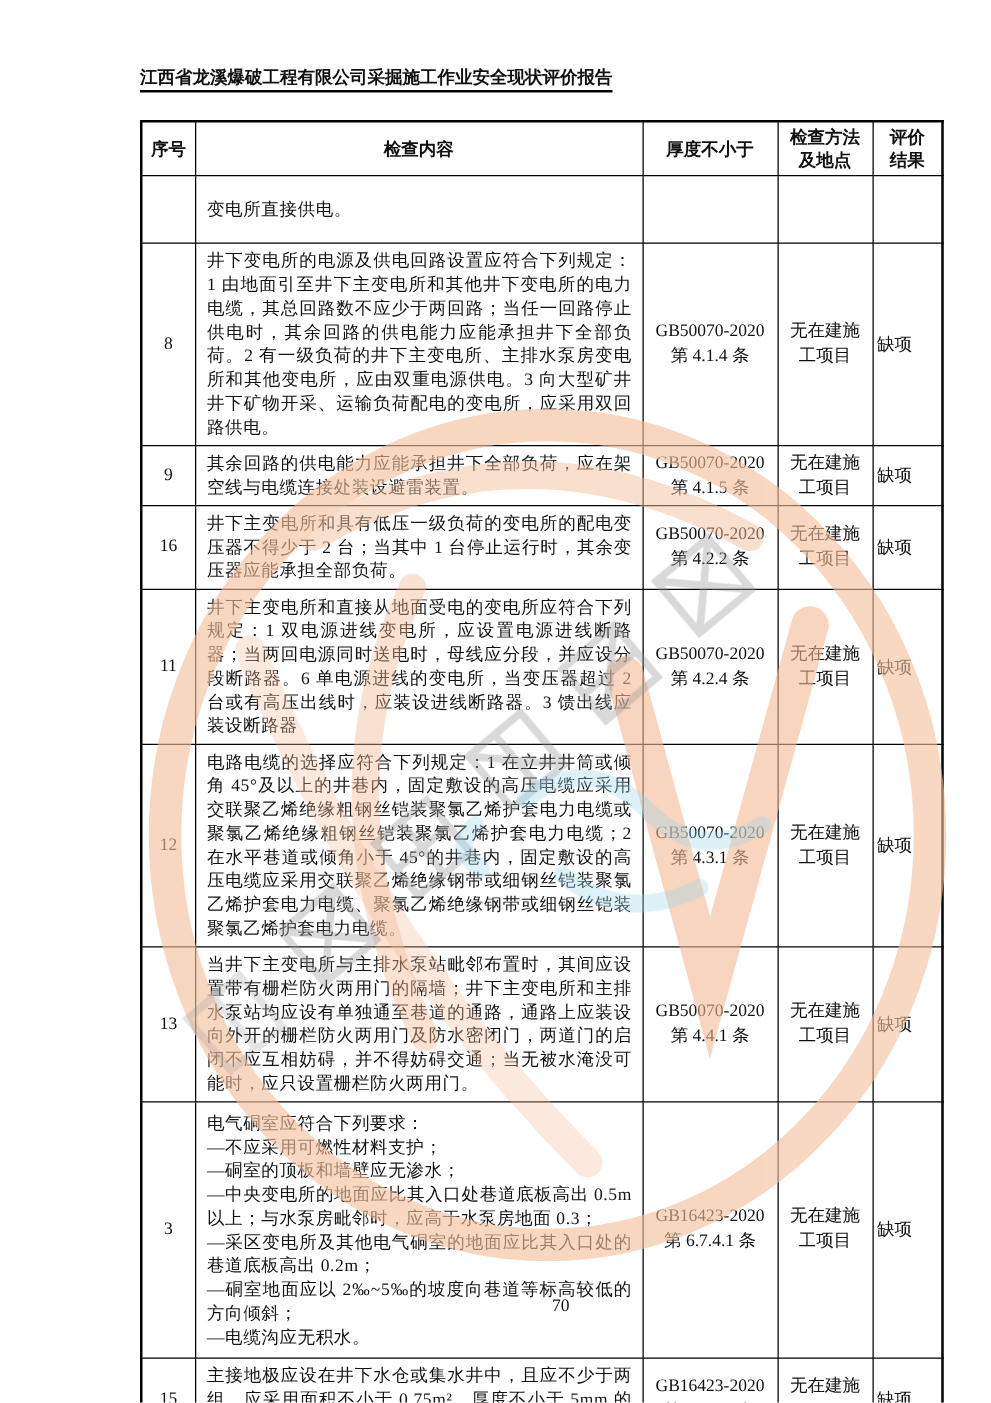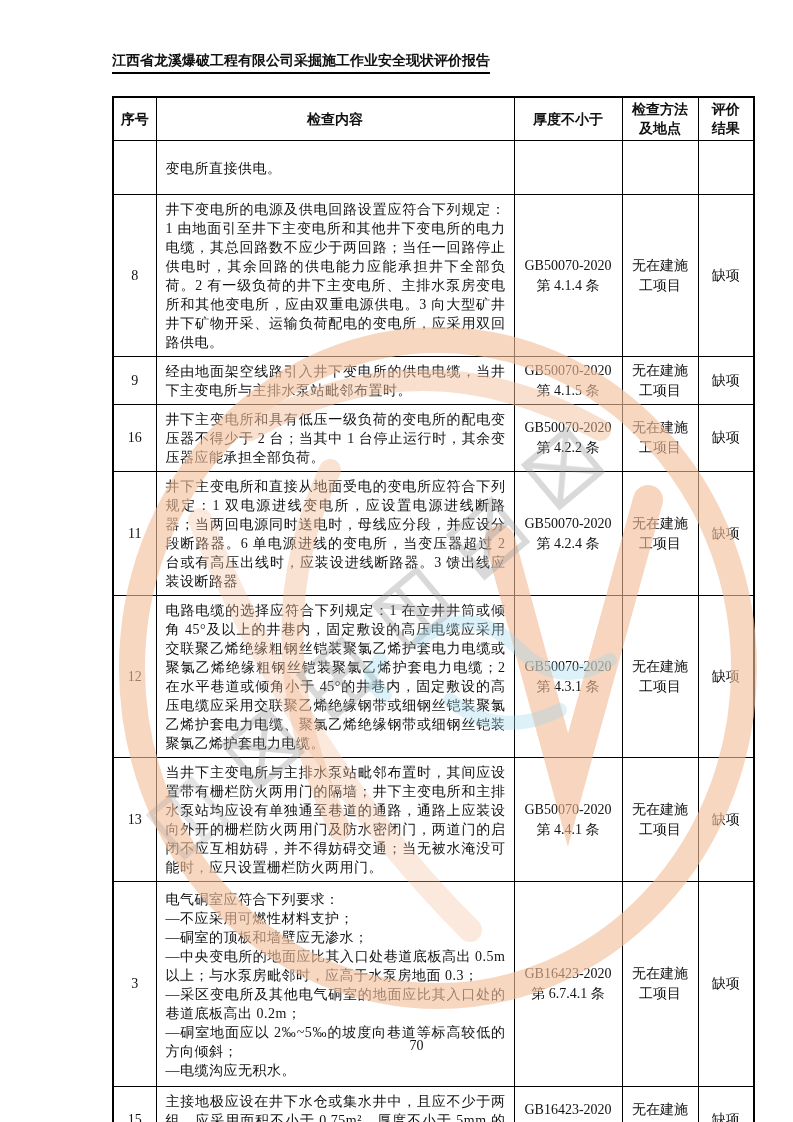--- a/index.html
+++ b/index.html
@@ -10,21 +10,21 @@
     color:#111;
     position:relative;
     overflow:hidden;
   }
   .page{position:relative;width:793px;height:1122px;background:#fff;}
 
   
   .running-head{
     position:absolute;top:52px;left:112px;width:641px;
     display:flex;justify-content:space-between;align-items:flex-end;
-    font-family:Liberation Mono, monospace;
+    font-family:Liberation Sans, sans-serif;
     font-weight:bold;font-size:14px;line-height:18px;
   }
   .running-head .hseg{border-bottom:2px solid #000;padding-bottom:2px;}
 
   
   .tbl-wrap{position:absolute;top:96px;left:112px;width:641px;}
   table.inspection{
     border-collapse:collapse;table-layout:fixed;width:641px;
     border:2px solid #000;
   }
@@ -43,25 +43,25 @@
   }
   td.c-no{text-align:center;font-size:14px;}
   td.c-content{
     text-align:justify;vertical-align:top;
     padding:5px 8px 4px 9px;
     line-height:19px;letter-spacing:0.5px;
     white-space:pre-wrap;
   }
   td.c-basis{text-align:center;white-space:pre-line;line-height:20px;padding:2px 3px;}
   td.c-method{text-align:center;line-height:20px;padding:2px 6px;font-family:Liberation Mono, monospace;}
-  td.c-result{text-align:center;padding:2px 3px;}
+  td.c-result{padding:2px 3px;}
 
   
   .page-number{
-    position:absolute;top:1038px;left:96px;width:641px;
+    position:absolute;top:1038px;left:128px;width:641px;
     text-align:center;font-size:14px;
   }
 
   
   .watermark{
     position:absolute;top:0;left:0;width:793px;height:1122px;
     pointer-events:none;z-index:5;
   }
 </style>
 </head>
@@ -104,21 +104,21 @@
           <tr style="height: 132px;">
             <td class="c-no">8</td>
             <td class="c-content">井下变电所的电源及供电回路设置应符合下列规定：1 由地面引至井下主变电所和其他井下变电所的电力电缆，其总回路数不应少于两回路；当任一回路停止供电时，其余回路的供电能力应能承担井下全部负荷。2 有一级负荷的井下主变电所、主排水泵房变电所和其他变电所，应由双重电源供电。3 向大型矿井井下矿物开采、运输负荷配电的变电所，应采用双回路供电。</td>
             <td class="c-basis">GB50070-2020
 第 4.1.4 条</td>
             <td class="c-method">无在建施工项目</td>
             <td class="c-result">缺项</td>
           </tr>
           <tr style="height: 47px;">
             <td class="c-no">9</td>
-            <td class="c-content">经由地面架空线路引入井下变电所的供电电缆，当井下主变电所与主排水泵站毗邻布置时。</td>
+            <td class="c-content">其余回路的供电能力应能承担井下全部负荷，应在架空线与电缆连接处装设避雷装置。</td>
             <td class="c-basis">GB50070-2020
 第 4.1.5 条</td>
             <td class="c-method">无在建施工项目</td>
             <td class="c-result">缺项</td>
           </tr>
           <tr style="height: 58px;">
             <td class="c-no">16</td>
             <td class="c-content">井下主变电所和具有低压一级负荷的变电所的配电变压器不得少于 2 台；当其中 1 台停止运行时，其余变压器应能承担全部负荷。</td>
             <td class="c-basis">GB50070-2020
 第 4.2.2 条</td>

